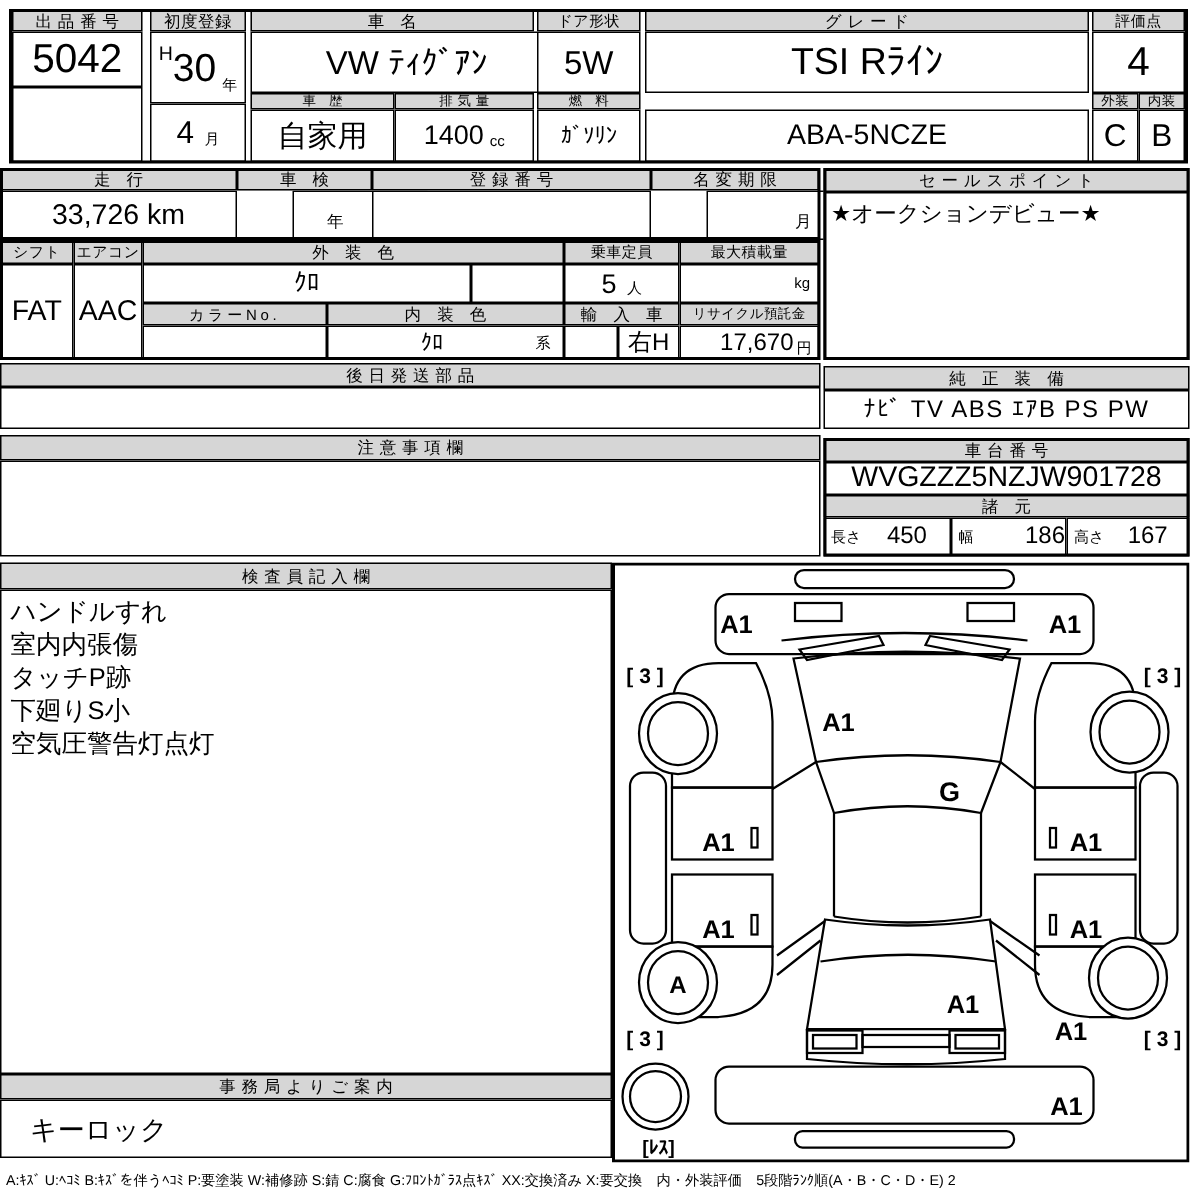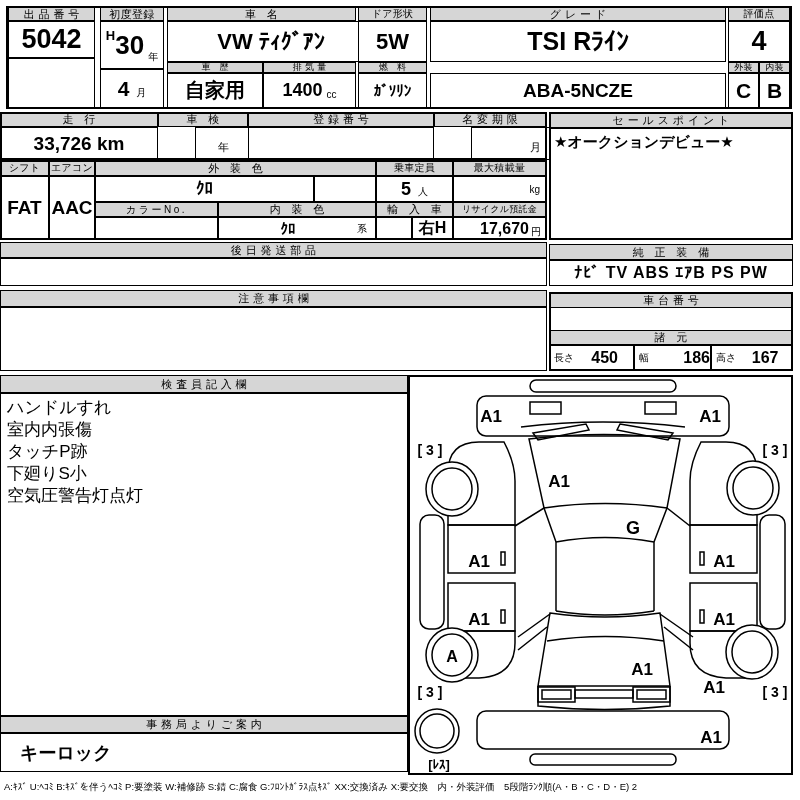--- a/index.html
+++ b/index.html
@@ -2,21 +2,21 @@
 <html><head>
 <meta charset="utf-8">
 <style>
   html,body{margin:0;padding:0;background:#fff;}
   #sheet{position:relative;width:800px;height:800px;background:#fff;color:#000;
          font-family:"Liberation Sans","DejaVu Sans",sans-serif;}
   .c{position:absolute;box-sizing:border-box;border:1px solid #000;background:#fff;
      display:flex;align-items:center;justify-content:center;overflow:hidden;white-space:nowrap;}
   .hd{background:#d6d6d6;font-size:11px;letter-spacing:0.35em;text-indent:0.35em;}
   .hd.t{letter-spacing:0.03em;text-indent:0;}
-  .b{font-weight:bold;}
+  .b{font-weight:normal;}
   .left{justify-content:flex-start;}
   .right{justify-content:flex-end;}
   .top{align-items:flex-start;}
   .bot{align-items:flex-end;margin-left:37px;}
   .frame{position:absolute;box-sizing:border-box;border:2px solid #000;pointer-events:none;}
   .u{font-size:10px;font-weight:normal;}
   .notes div{line-height:22px;}
   svg text{font-family:"Liberation Sans","DejaVu Sans",sans-serif;font-weight:bold;}
 </style>
 </head>
@@ -116,20 +116,21 @@
   <div class="c hd" style="left:0;top:290px;width:547px;height:17px">注意事項欄</div>
   <div class="c" style="left:0;top:307px;width:547px;height:64px"></div>
 
   <div class="c hd" style="left:549px;top:112px;width:244px;height:16px">セールスポイント</div>
   <div class="c left top b" style="left:549px;top:128px;width:244px;height:112px;font-size:15px;padding:4px">★オークションデビュー★</div>
 
   <div class="c hd" style="left:549px;top:244px;width:244px;height:16px">純 正 装 備</div>
   <div class="c b" style="left:549px;top:260px;width:244px;height:26px;font-size:16px;letter-spacing:1px">ﾅﾋﾞ TV ABS ｴｱB PS PW</div>
 
   <div class="c hd" style="left:549px;top:292px;width:244px;height:16px">車台番号</div>
+  <div class="c b" style="left:549px;top:308px;width:244px;height:22px;font-size:19px">WVGZZZ5NZJW901728</div>
 
   <div class="c hd" style="left:549px;top:330px;width:244px;height:15px">諸 元</div>
   <div class="c" style="left:549px;top:345px;width:85px;height:26px">
     <span class="u" style="padding:0 2px 0 4px">長さ</span>
     <span class="b" style="flex:1;text-align:center;font-size:16px">450</span>
   </div>
   <div class="c" style="left:634px;top:345px;width:77px;height:26px">
     <span class="u" style="padding:0 2px 0 4px">幅</span>
     <span class="b" style="flex:1;text-align:right;font-size:16px">186</span>
   </div>

